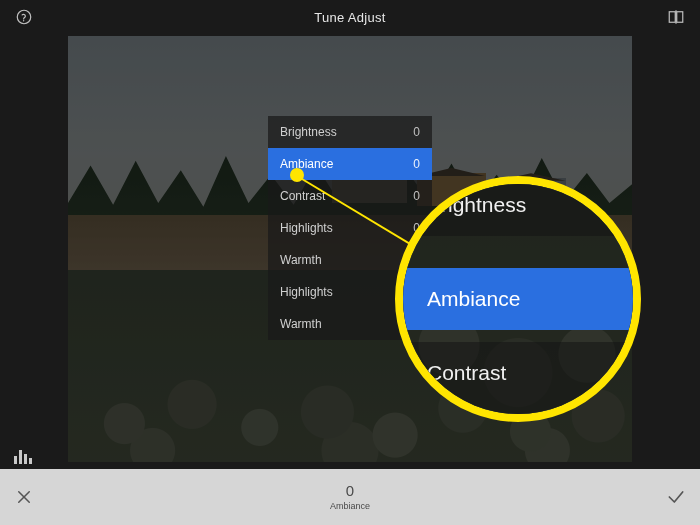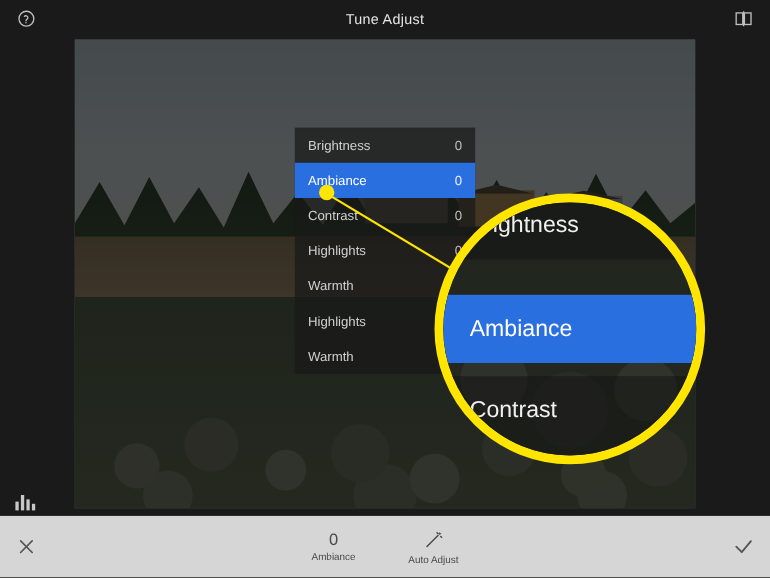--- a/index.html
+++ b/index.html
@@ -278,28 +278,19 @@
     <svg width="18" height="18" viewBox="0 0 24 24" stroke="#555" stroke-width="2" fill="none" stroke-linecap="round">
       <line x1="5" y1="5" x2="19" y2="19"></line>
         <line x1="19" y1="5" x2="5" y2="19"></line>
     </svg>
   </div>
   <div class="center">
     <div class="tool">
       <span class="big">0</span>
       <span>Ambiance</span>
     </div>
-    <div class="tool">
-      <svg width="20" height="20" viewBox="0 0 24 24" stroke="#4a4a4a" stroke-width="1.6" fill="none" stroke-linecap="round">
-        <path d="M5 19L17 7"></path>
-          <path d="M16 4l1 1"></path>
-          <path d="M20 8l1 1"></path>
-        <path d="M19 3l.6 1.4L21 5l-1.4.6L19 7l-.6-1.4L17 5l1.4-.6z" fill="#4a4a4a" stroke="none"></path>
-      </svg>
-      <span>Auto Adjust</span>
-    </div>
   </div>
   <div class="confirm">
     <svg width="20" height="20" viewBox="0 0 24 24" stroke="#555" stroke-width="2" fill="none" stroke-linecap="round" stroke-linejoin="round">
       <polyline points="4 12 10 18 20 6"></polyline>
     </svg>
   </div>
 </div>
 
 </body></html>

